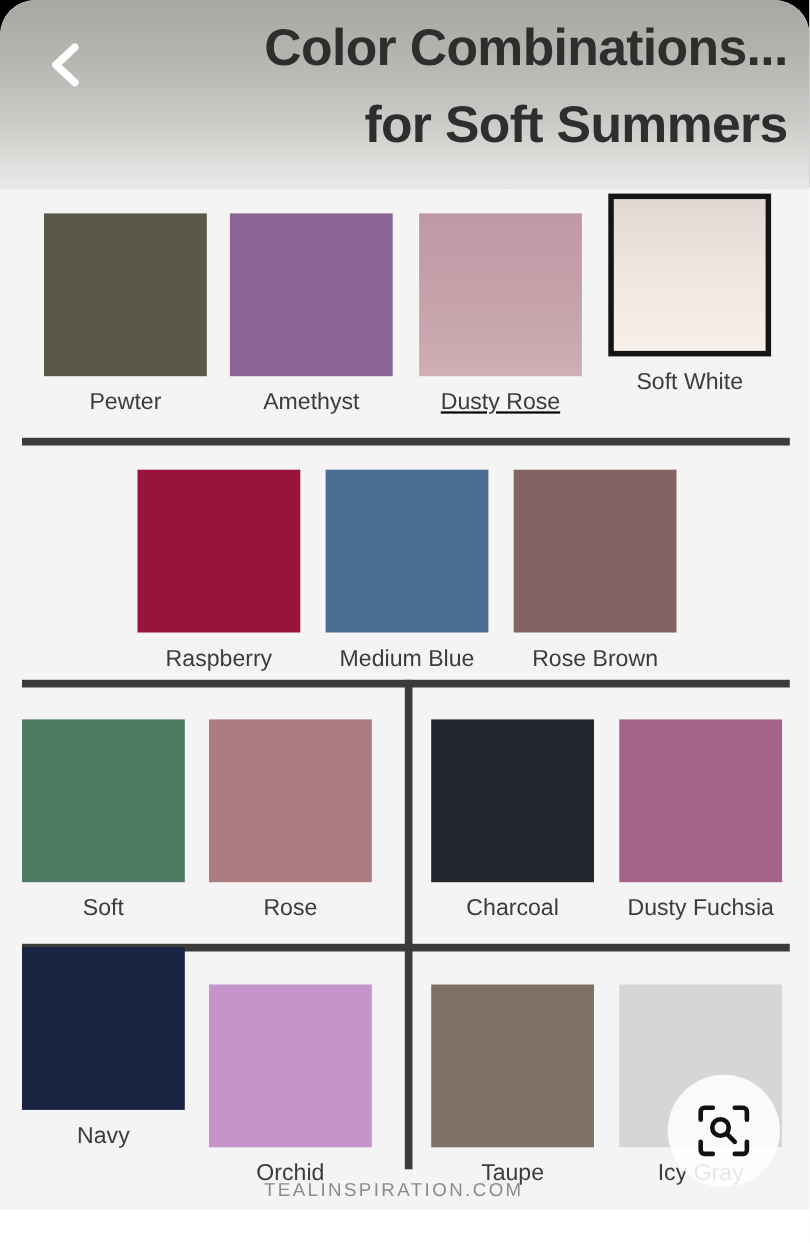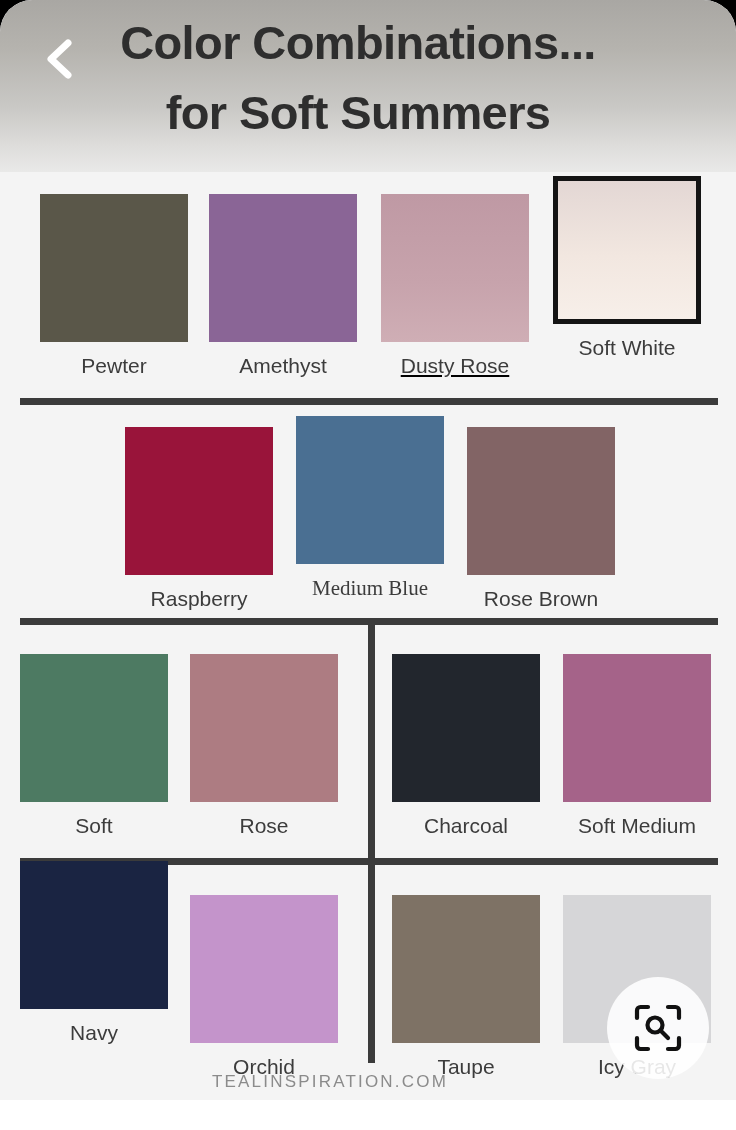--- a/index.html
+++ b/index.html
@@ -47,21 +47,21 @@
     left: 0; top: 0;
     width: 736px;
     height: 172px;
     background: linear-gradient(to bottom, #a9a7a3 0%, #b5b3ae 28%, #c9c8c5 62%, #dedddb 85%, #e9e9e8 100%);
     border-radius: 32px 32px 0 0;
   }
   #header-title {
     position: absolute;
     left: 0; top: 8px;
     width: 716px;
-    text-align: center;
+    text-align: right;
     color: #2e2e2e;
     font-size: 47px;
     font-weight: 700;
     line-height: 70px;
     letter-spacing: -0.6px;
     white-space: pre-line;
   }
   #back-button {
     position: absolute;
     left: 38px;
@@ -118,20 +118,21 @@
   
   #footer-credit {
     position: absolute;
     left: 0;
     top: 1072px;
     width: 660px;
     text-align: center;
     font-size: 17px;
     letter-spacing: 2.2px;
     color: #8b8b8b;
+    padding-left: 28px;
   }
 
   
   #lens-button {
     position: absolute;
     left: 607px;
     top: 977px;
     width: 102px;
     height: 102px;
     border-radius: 50%;
@@ -180,21 +181,21 @@
         <div class="chip bordered" style="background: linear-gradient(rgb(227, 215, 212) 0%, rgb(242, 231, 224) 55%, rgb(247, 239, 233) 100%);"></div>
         <div class="chip-label">Soft White</div>
       </div>
 
       <div class="h-rule" style="left:20px; top:226px; width:698px;"></div>
 
       <div class="swatch-cell" style="left:125px; top:255px;">
         <div class="chip" style="background: rgb(153, 20, 58);"></div>
         <div class="chip-label">Raspberry</div>
       </div>
-      <div class="swatch-cell" style="left:296px; top:244px;font-family:Liberation Serif, serif;">
+      <div class="swatch-cell" style="left:296px; top:255px;">
         <div class="chip" style="background: rgb(74, 111, 146);"></div>
         <div class="chip-label">Medium Blue</div>
       </div>
       <div class="swatch-cell" style="left:467px; top:255px;">
         <div class="chip" style="background: rgb(130, 100, 101);"></div>
         <div class="chip-label">Rose Brown</div>
       </div>
 
       <div class="h-rule" style="left:20px; top:446px; width:698px;"></div>
 
@@ -208,21 +209,21 @@
         <div class="chip" style="background: rgb(173, 124, 130);"></div>
         <div class="chip-label">Rose</div>
       </div>
 
       <div class="swatch-cell" style="left:392px; top:482px;">
         <div class="chip" style="background: rgb(34, 38, 45);"></div>
         <div class="chip-label">Charcoal</div>
       </div>
       <div class="swatch-cell" style="left:563px; top:482px;">
         <div class="chip" style="background: rgb(165, 99, 137);"></div>
-        <div class="chip-label">Soft Medium</div>
+        <div class="chip-label">Dusty Fuchsia</div>
       </div>
 
       <div class="h-rule" style="left:20px; top:686px; width:698px;"></div>
 
       <div class="swatch-cell" style="left:20px;  top:689px;">
         <div class="chip" style="background: rgb(26, 36, 66);"></div>
         <div class="chip-label">Navy</div>
       </div>
       <div class="swatch-cell" style="left:190px; top:723px;">
         <div class="chip" style="background: rgb(196, 148, 203);"></div>

